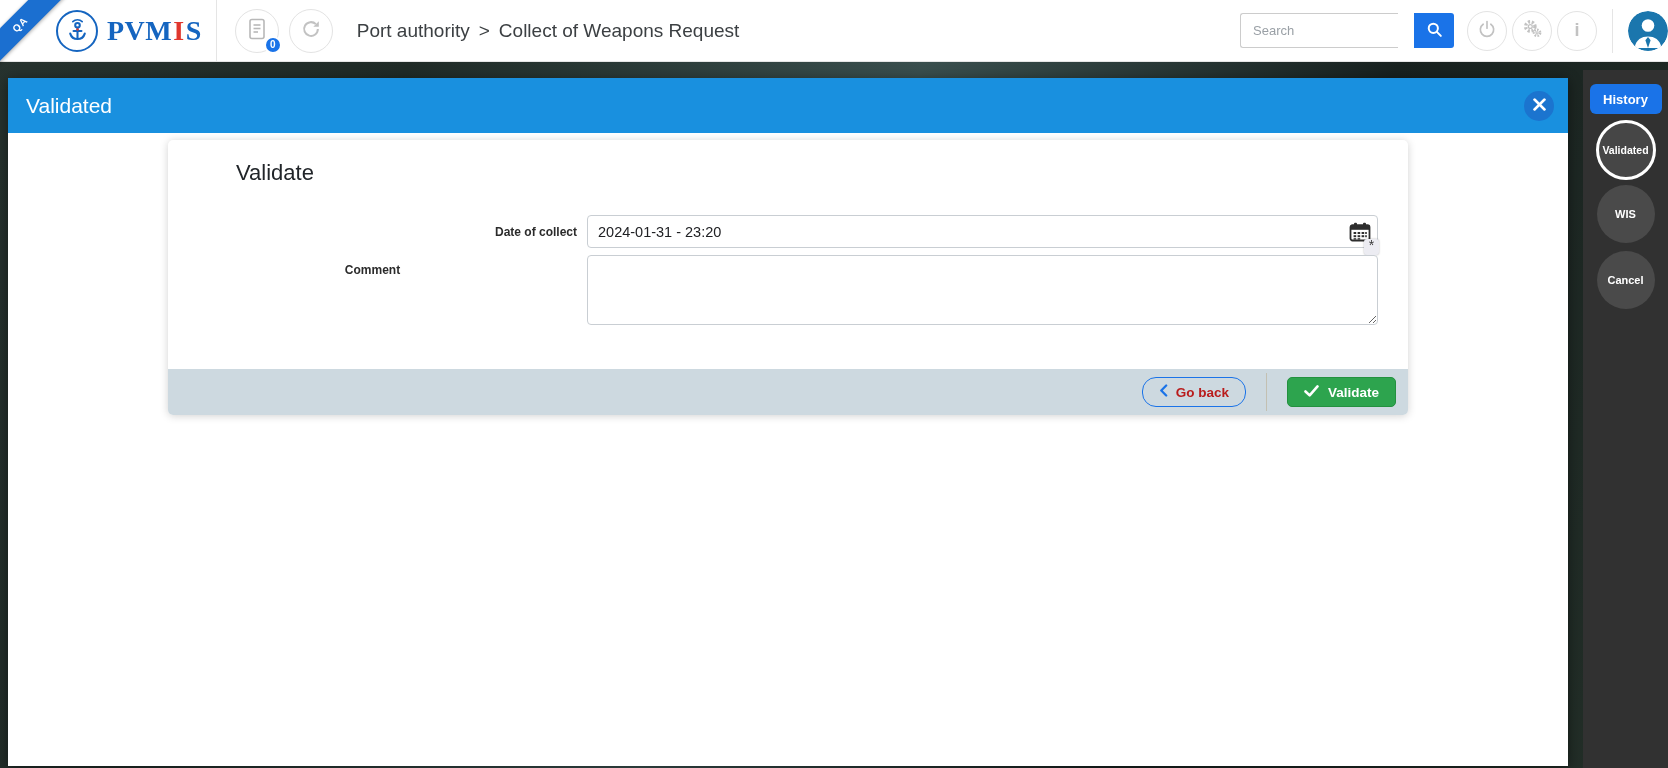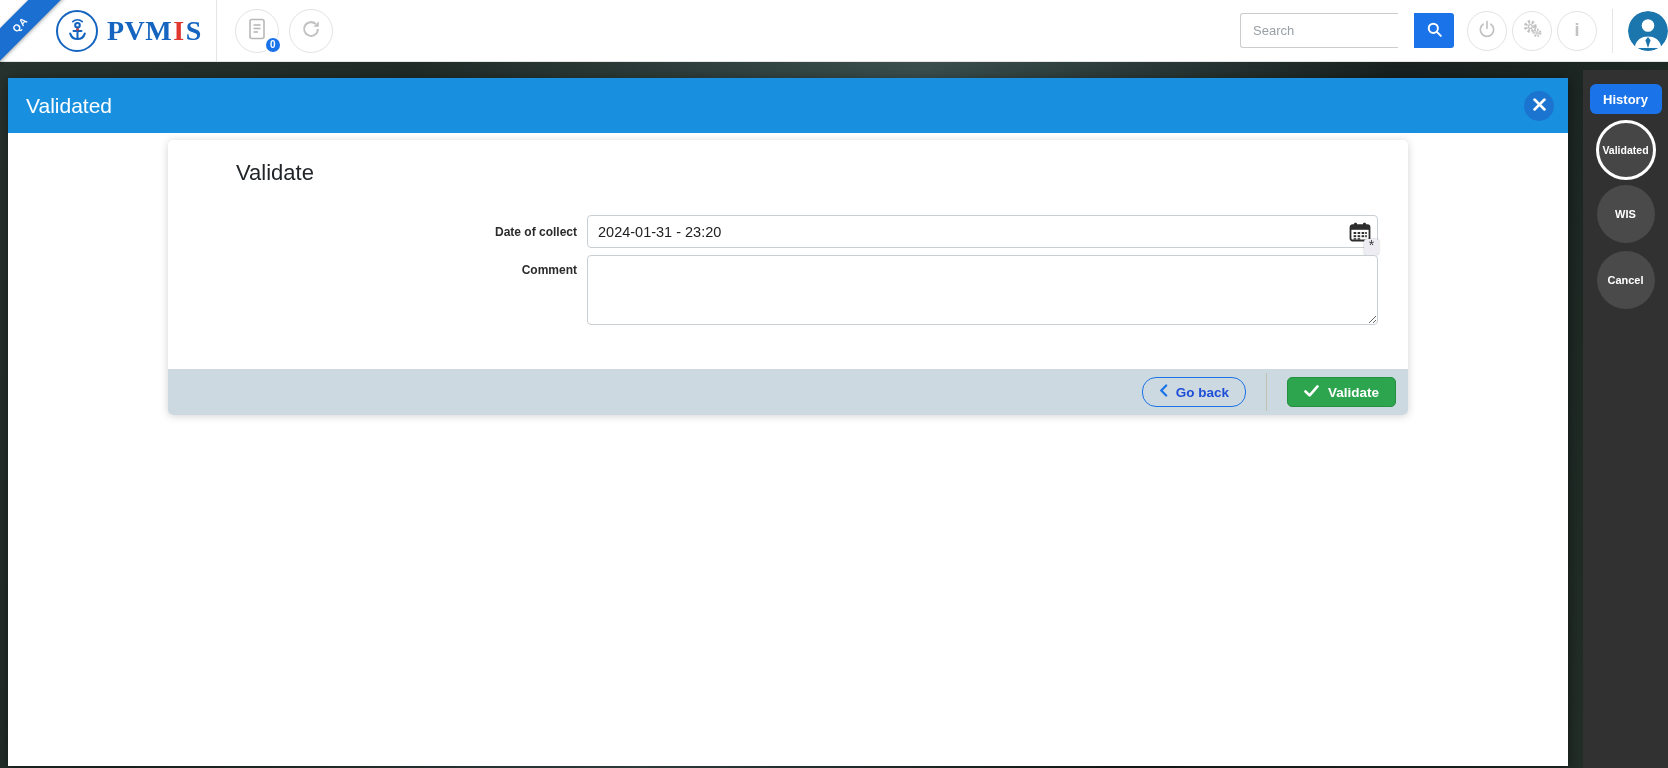--- a/index.html
+++ b/index.html
@@ -65,21 +65,21 @@
   .date-input { width:100%; height:33px; border:1px solid #c9ced3; border-radius:4px;
     padding:0 36px 0 10px; font-size:14.5px; color:#202124; font-family:"Liberation Sans",sans-serif; }
   .cal-btn { position:absolute; right:7px; top:7px; background:none; border:none; padding:0; cursor:pointer; }
   .req-badge { position:absolute; right:-1px; bottom:-7px; width:15px; height:16px; background:#ececf2;
     border-radius:3px; box-shadow:0 0 2px rgba(0,0,0,.3); color:#3a3a3a; font-size:14px;
     display:flex; align-items:flex-end; justify-content:center; line-height:19px; }
   .comment-ta { width:100%; height:70px; border:1px solid #c9ced3; border-radius:4px; padding:6px 10px;
     font-size:14px; color:#202124; resize:both; font-family:"Liberation Sans",sans-serif; }
   .card-footer { position:absolute; bottom:0; left:0; right:0; height:46px; background:#cdd9e0;
     border-radius:0 0 5px 5px; display:flex; align-items:center; justify-content:flex-end; padding-right:12px; }
-  .goback-btn { height:30px; padding:0 16px; border:1px solid #1a73e8; color:#1d4ed8; background:transparent;
+  .goback-btn { height:30px; padding:0 16px; border:1px solid #1a73e8; color:#b91c1c; background:transparent;
     border-radius:14px; font-weight:bold; font-size:13.5px; display:flex; align-items:center; gap:8px; cursor:pointer; }
   .footer-div { width:1px; height:38px; background:#c3c0b2; margin:0 20px; }
   .validate-btn { height:30px; padding:0 16px; background:#2da44e; border:1px solid #23913f; color:#fff;
     border-radius:5px; font-weight:bold; font-size:13.5px; display:flex; align-items:center; gap:9px; cursor:pointer; }
   
   .sidebar { position:absolute; right:0; top:70px; width:85px; height:698px; background:#313131;
     display:flex; flex-direction:column; align-items:center; z-index:3; }
   .history-btn { margin-top:14px; width:72px; height:30px; background:#1a73e8; color:#fff; border:none;
     border-radius:6px; font-weight:bold; font-size:13px; cursor:pointer; flex:none; }
   .step { width:58px; height:58px; border-radius:50%; background:#4a4a4a; color:#fff; display:flex;
@@ -131,20 +131,23 @@
 
     <button class="round-btn" style="margin-left:10px;">
       <span>
         <svg width="22" height="22" viewBox="0 0 24 24" fill="none" stroke="#c2c2c2" stroke-width="2.2">
           <path d="M19.5 12a7.5 7.5 0 1 1-2.2-5.3"></path>
           <polygon points="20.5,3.5 20.5,9.5 14.5,9.5" fill="#c2c2c2" stroke="none"></polygon>
         </svg>
       </span>
     </button>
 
+    <nav class="breadcrumb">
+      <span>Port authority</span><span class="sep">&gt;</span><span>Collect of Weapons Request</span>
+    </nav>
 
     <div class="spacer"></div>
 
     <div class="searchbox">
       <input type="text" placeholder="Search" style="">
       <button class="search-btn">
         <span>
           <svg width="19" height="19" viewBox="0 0 24 24" fill="none" stroke="#fff" stroke-width="2.5" stroke-linecap="round">
             <circle cx="10.5" cy="10.5" r="5.8"></circle>
             <line x1="15" y1="15" x2="20" y2="20"></line>
@@ -233,21 +236,21 @@
                       <rect x="8.6" y="16.2" width="2.6" height="1.4"></rect>
                   </g>
                 </svg>
               </span>
             </button>
             <span class="req-badge">*</span>
           </div>
         </div>
 
         <div class="form-row">
-          <label class="flabel" style="padding-top:8px;">Comment</label>
+          <label class="flabel" style="padding-top:8px;text-align:center;">Comment</label>
           <div class="fcol">
             <textarea class="comment-ta" style=""></textarea>
           </div>
         </div>
       </div>
 
       <div class="card-footer">
         <button class="goback-btn">
           <span>
             <svg width="9" height="13" viewBox="0 0 10 14">

